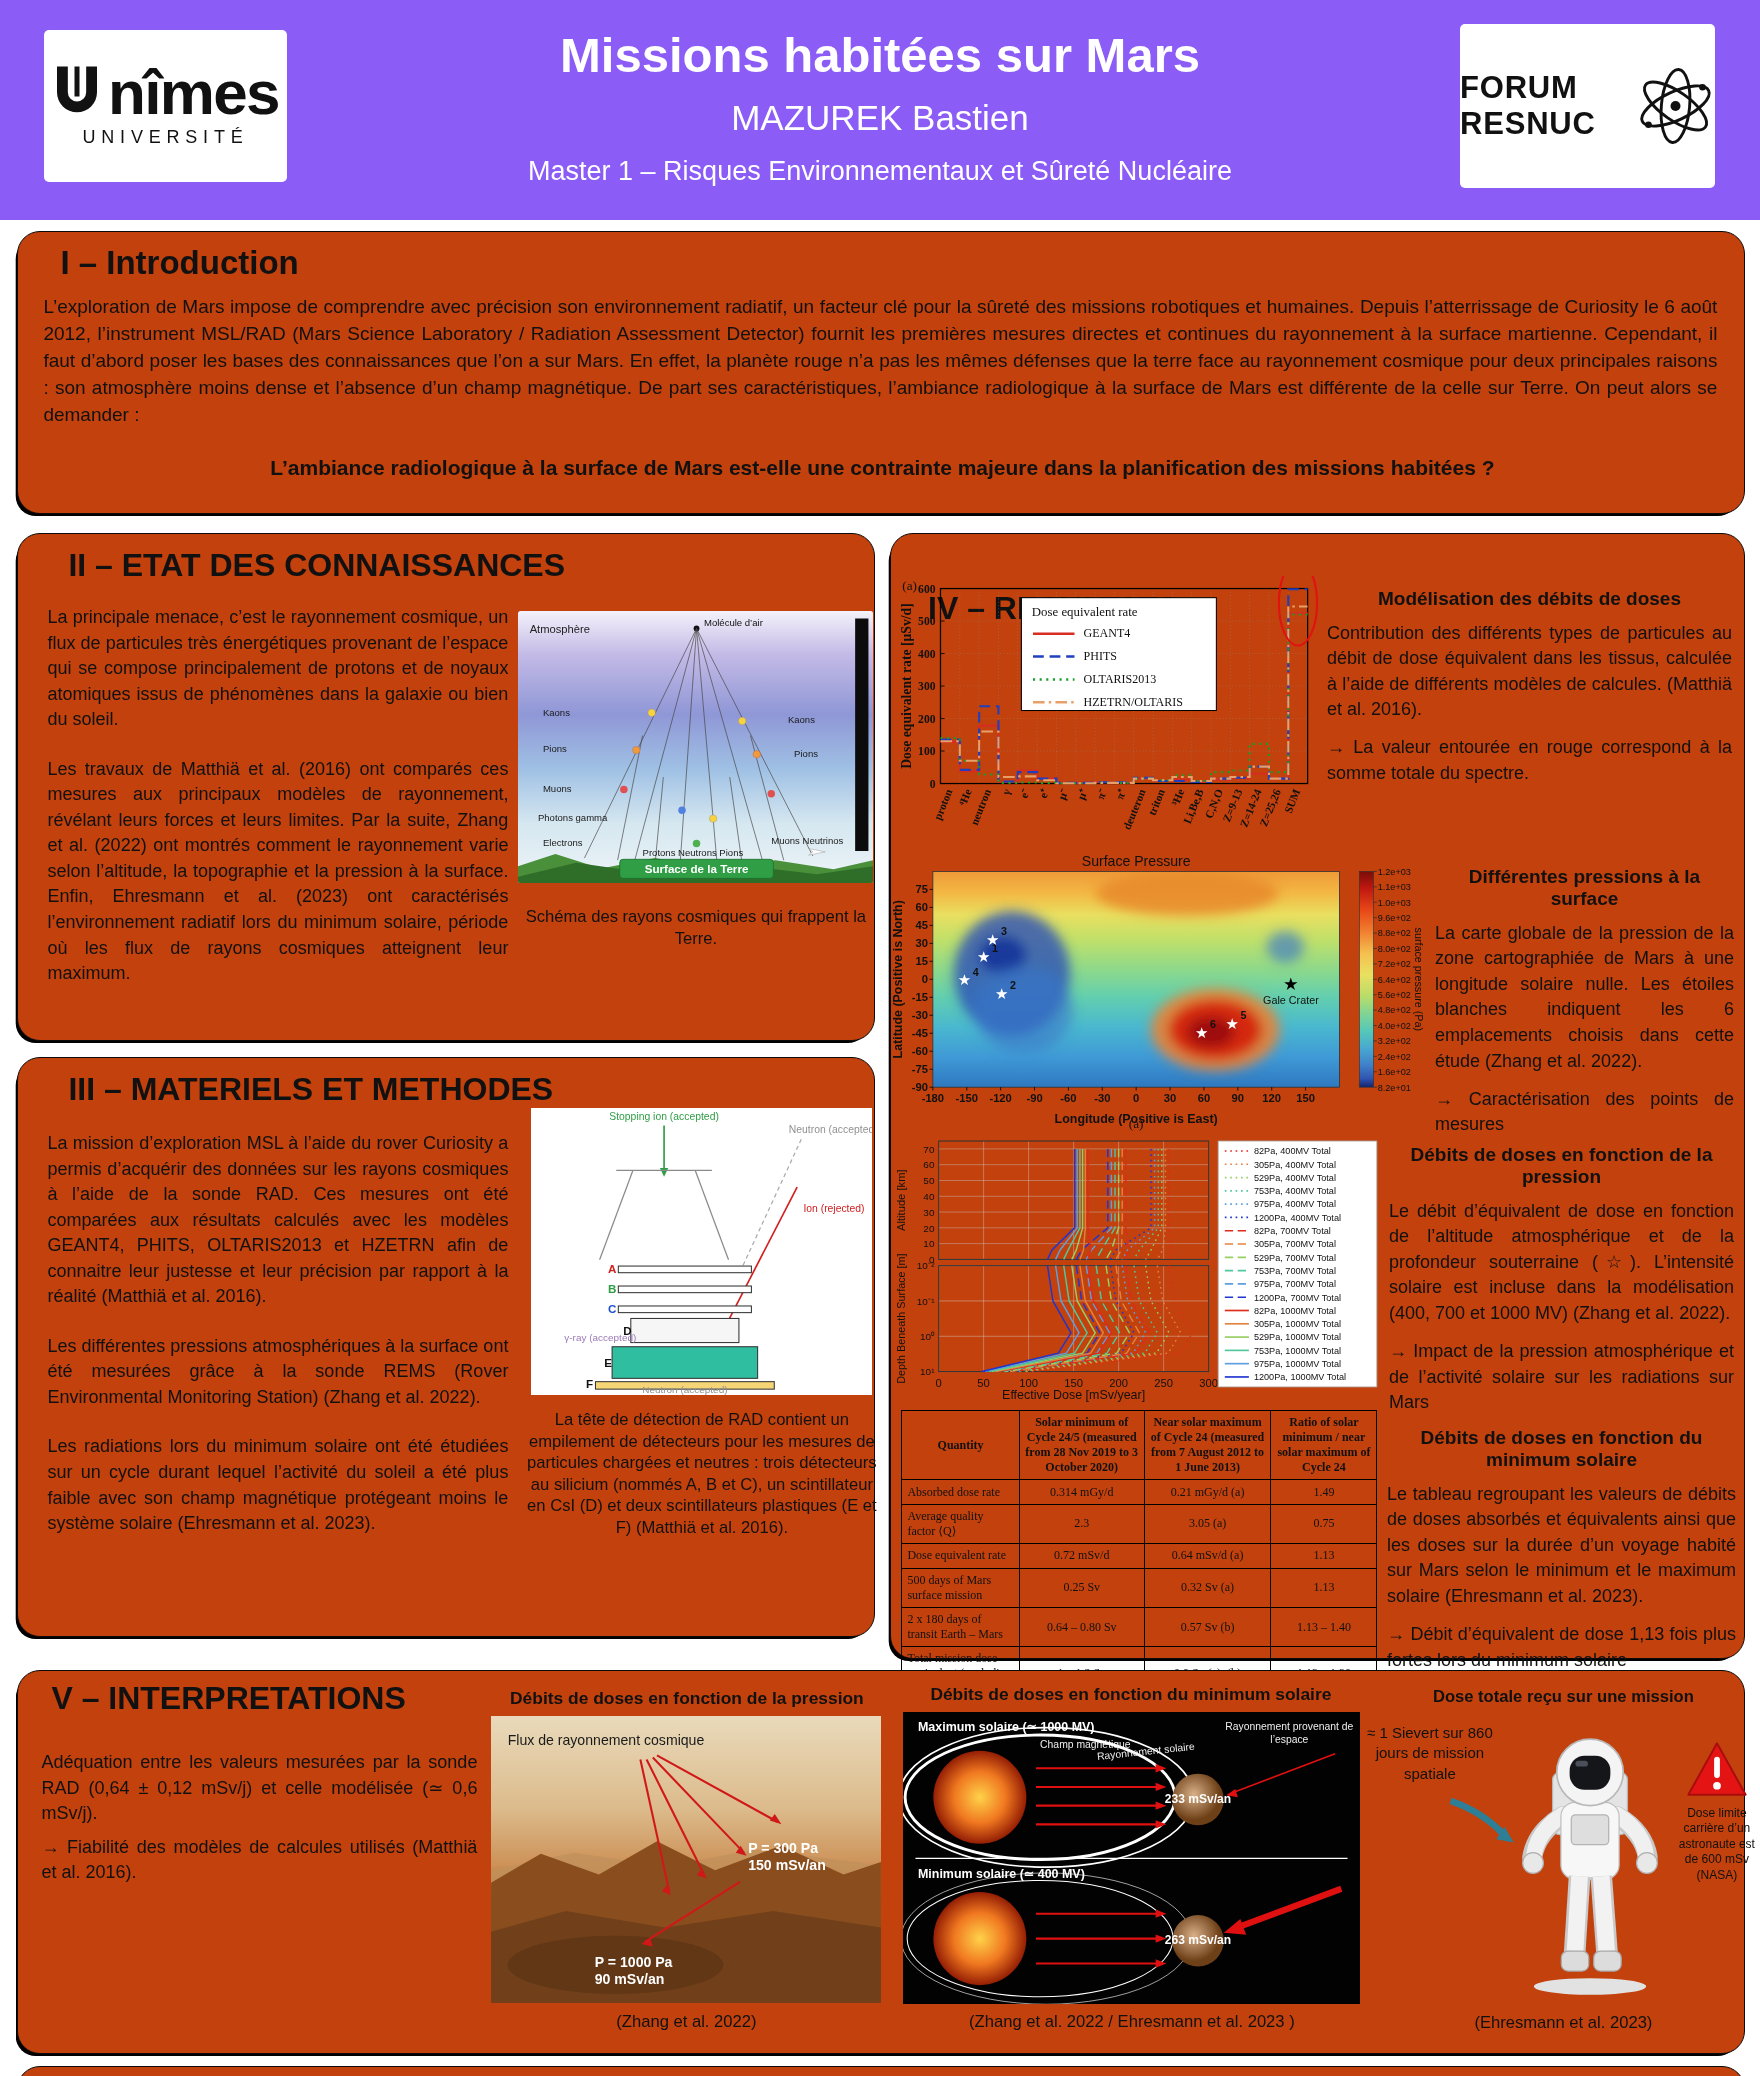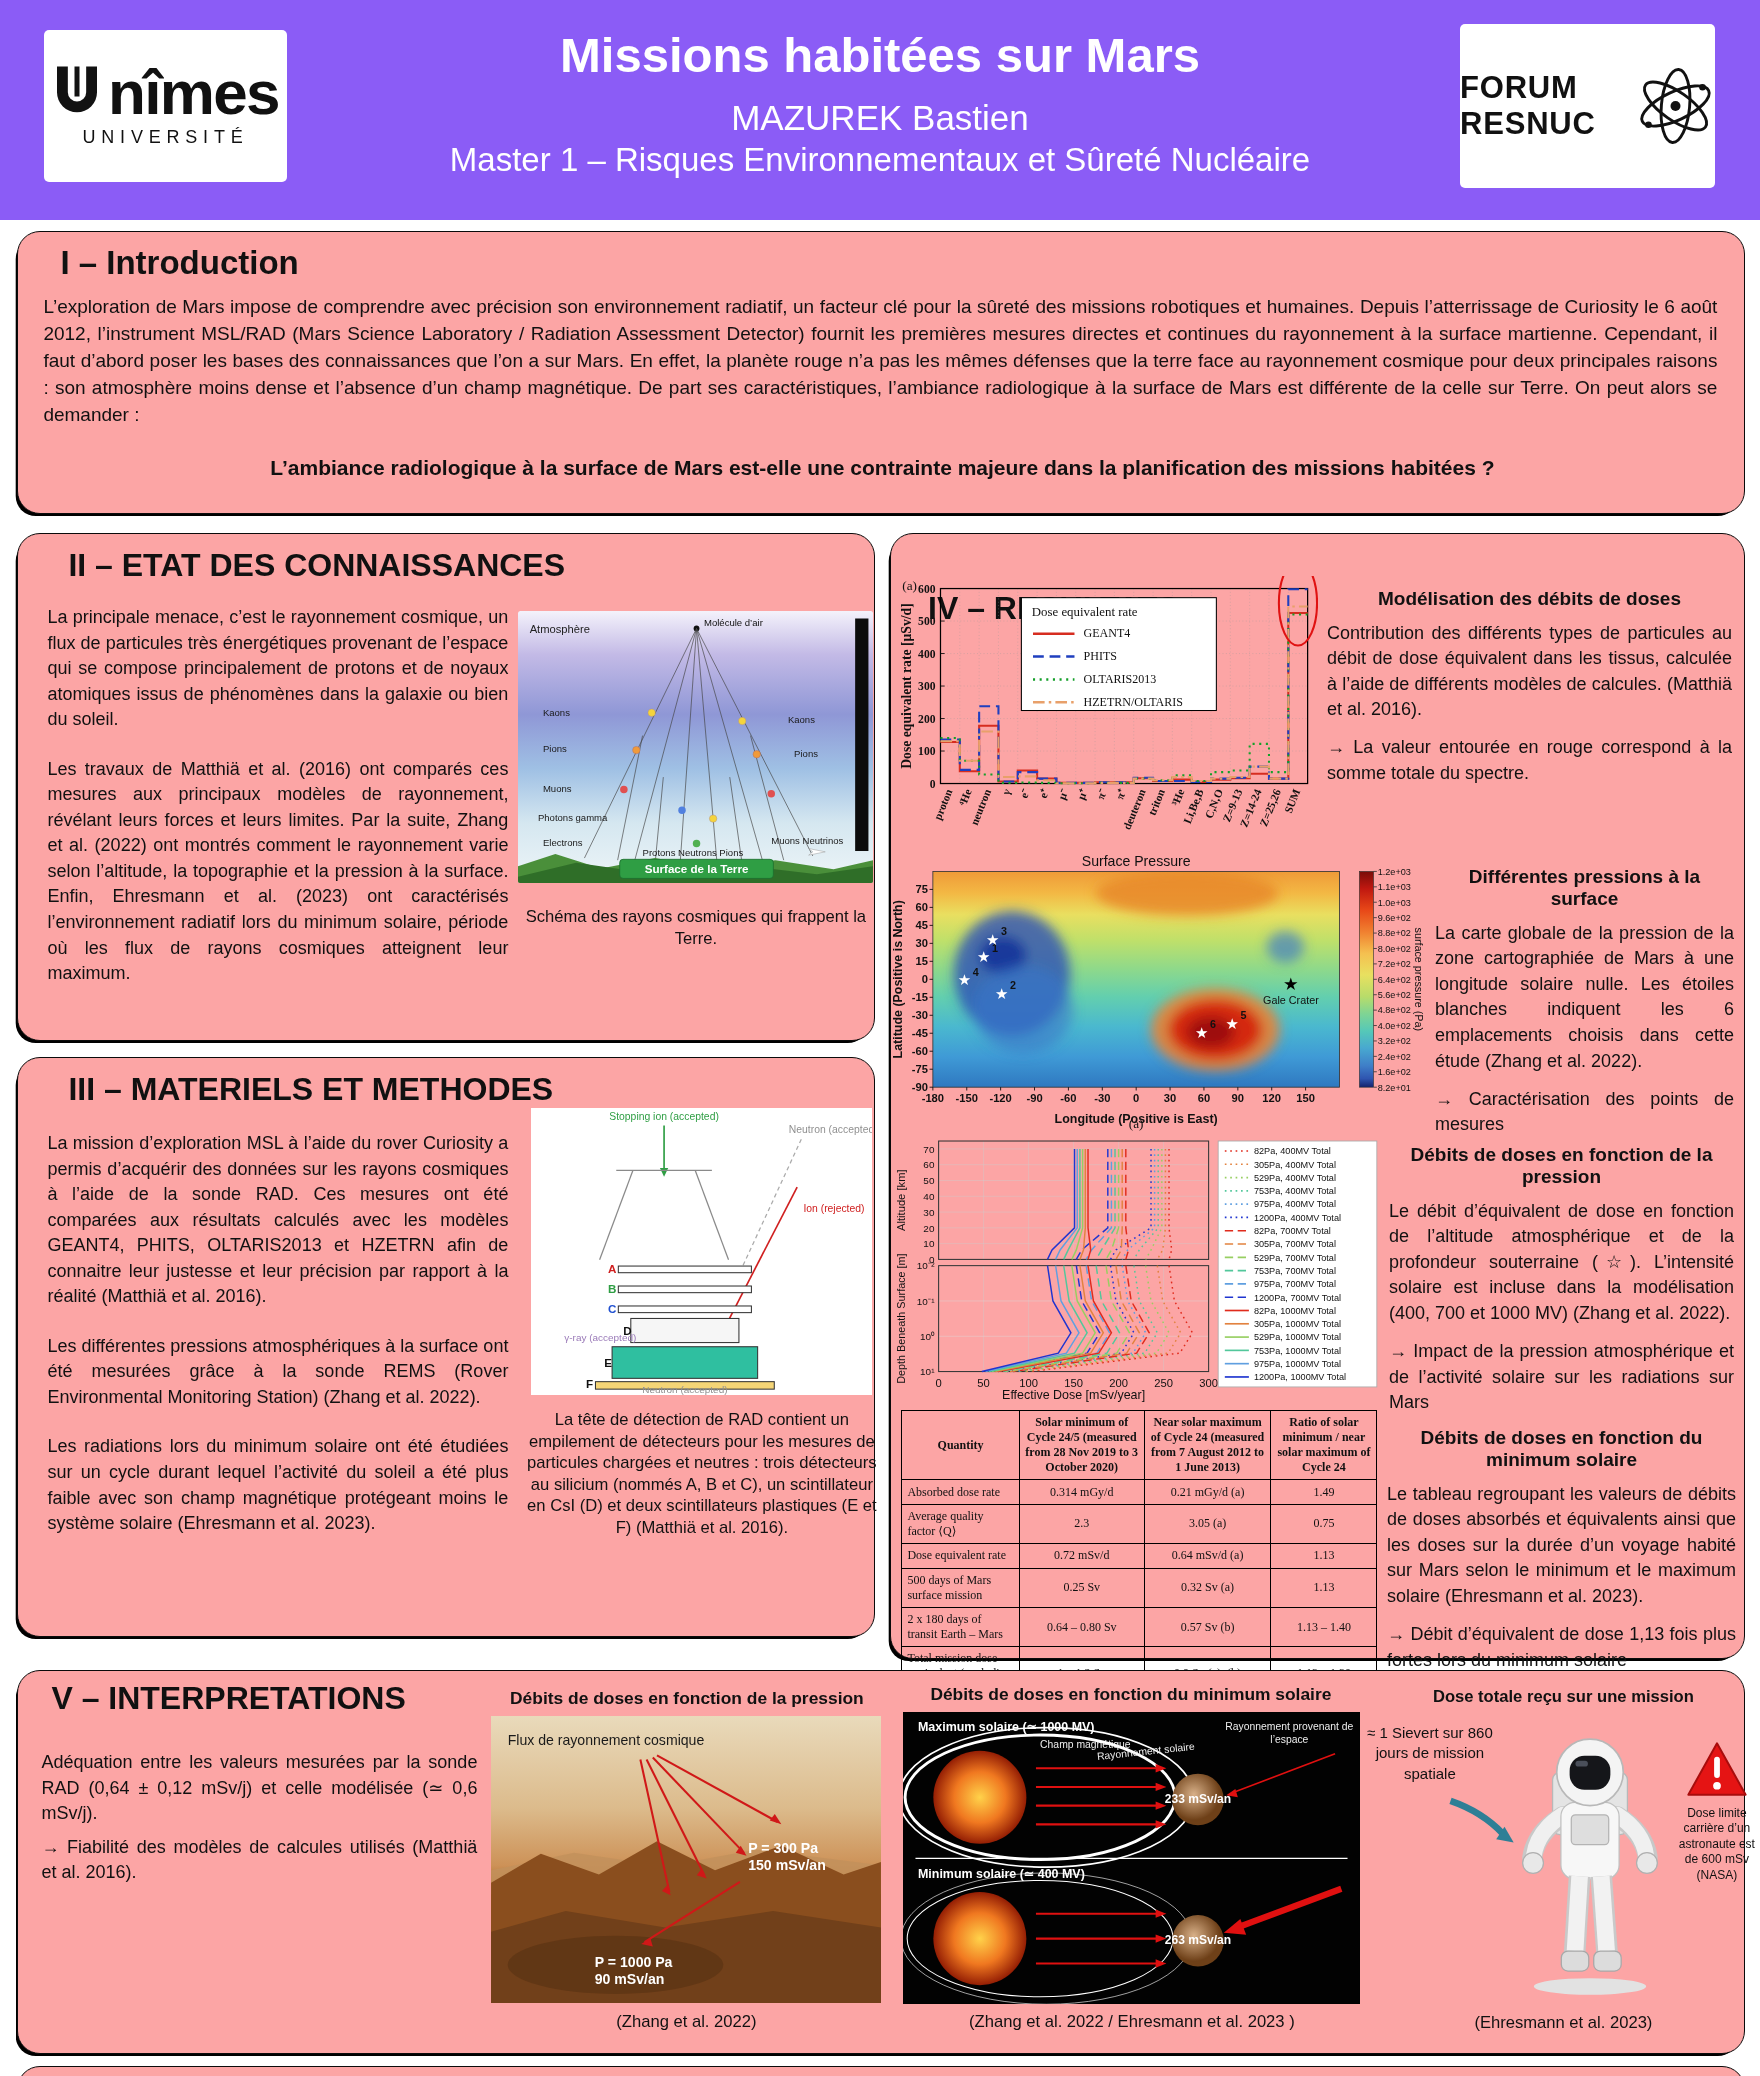--- a/index.html
+++ b/index.html
@@ -10,23 +10,23 @@
   .header{left:0;top:0;width:1760px;height:220px;background:#8b5cf6;}
   .logo-card{background:#fff;border-radius:5px;display:flex;align-items:center;justify-content:center;flex-direction:column;}
   .nimes-row{display:flex;align-items:flex-end;gap:5.8px;}
   .nimes-name{font-size:62px;font-weight:bold;line-height:.85;letter-spacing:-1.7px;}
   .nimes-sub{font-size:18px;letter-spacing:5.8px;margin-top:7.5px;font-weight:500;}
   .resnuc-row{display:flex;align-items:center;gap:2.5px;}
   .resnuc-name{font-size:31px;font-weight:bold;letter-spacing:0.8px;}
   .head-center{color:#fff;text-align:center;}
   .head-title{font-size:49px;font-weight:bold;}
   .head-author{font-size:35px;margin-top:15px;}
-  .head-program{font-size:33px;margin-top:3px;}
+  .head-program{font-size:27px;margin-top:18px;}
   
-  .panel{background:#fca5a5;border:1.7px solid #0b0b0b;border-radius:23px;box-shadow:-4.2px 5px 0 -2.9px #000;}
+  .panel{background:#c2410c;border:1.7px solid #0b0b0b;border-radius:23px;box-shadow:-4.2px 5px 0 -2.9px #000;}
   .sec-title{font-weight:bold;font-size:32px;}
   .body-text{font-size:18px;line-height:1.42;text-align:justify;}
   .body-text p{margin:0 0 24px 0;}
   .sm{font-size:18px;}
   .question{font-size:21px;font-weight:bold;text-align:center;}
   .caption{font-size:16.6px;text-align:center;line-height:1.3;}
   .blk-title{font-size:19px;font-weight:bold;text-align:center;margin-bottom:10.8px;}
   .blk-body{font-size:18px;line-height:1.42;text-align:justify;}
   .blk-arrow{font-size:18px;line-height:1.42;text-align:justify;margin-top:12.5px;}
   .figbox{overflow:hidden;}

